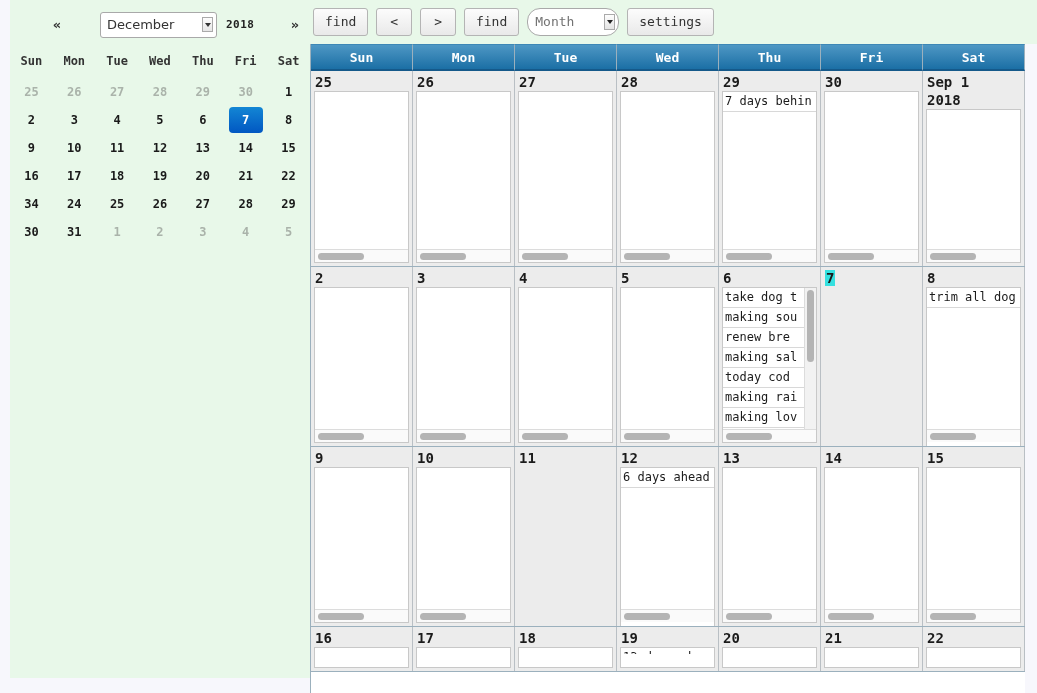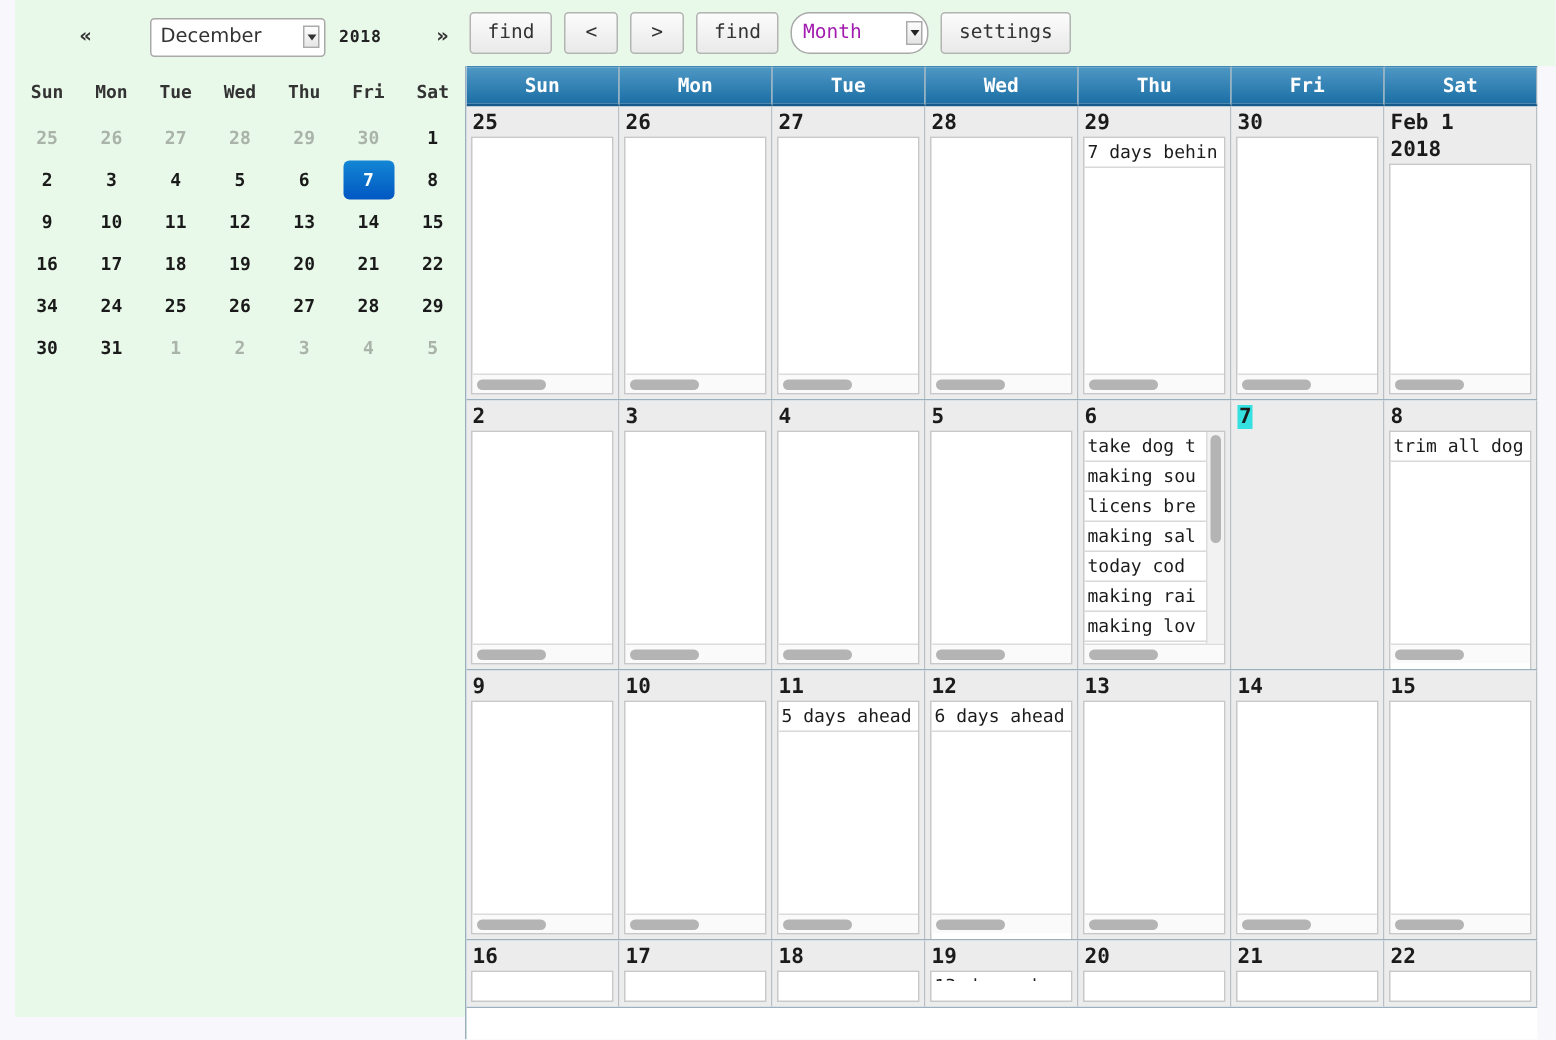--- a/index.html
+++ b/index.html
@@ -93,21 +93,21 @@
     font-size: 13px; color: #333;
     background: linear-gradient(#fcfcfc, #e9e9e9);
     border: 1px solid #b4b4b4; border-radius: 3px;
     height: 28px; padding: 0 11px; cursor: pointer;
     line-height: 26px;
   }
   .tb-btn.narrow { padding: 0 13px; }
   #view-select-wrap { position: relative; }
   #view-select {
     font-family: "DejaVu Sans Mono", monospace;
-    font-size: 13px; color: #a21caf;
+    font-size: 13px; color: #737373;
     background: #fff; border: 1px solid #a9a9a9; border-radius: 13px;
     height: 28px; width: 92px; padding: 0 20px 0 7px;
     -webkit-appearance: none; appearance: none;
     line-height: 26px; cursor: pointer;
   }
   #view-select-arrow {
     position: absolute; right: 4px; top: 6px;
     width: 11px; height: 16px;
     background: linear-gradient(#fdfdfd, #e4e4e4);
     border: 1px solid #aaa; pointer-events: none;
@@ -356,21 +356,21 @@
           <div class="day">
             <div class="day-num">30</div>
             <div class="ev-box" style="height: 172px;">
               <div class="ev-list" style="height: 157px; margin-right: 0px;"></div>
               <div class="hscroll">
                 <div class="hthumb"></div>
               </div>
             </div>
           </div>
           <div class="day">
-            <div class="day-num twoline">Feb 1</div>
+            <div class="day-num twoline">Sep 1</div>
             <div class="day-num">2018</div>
             <div class="ev-box" style="height: 154px;">
               <div class="ev-list" style="height: 139px; margin-right: 0px;"></div>
               <div class="hscroll">
                 <div class="hthumb"></div>
               </div>
             </div>
           </div>
         </div>
         <div class="week" style="height: 180px;">
@@ -409,21 +409,21 @@
                 <div class="hthumb"></div>
               </div>
             </div>
           </div>
           <div class="day">
             <div class="day-num">6</div>
             <div class="ev-box" style="height: 156px;">
               <div class="ev-list" style="height: 141px; margin-right: 12px;">
                 <div class="ev">take dog t</div>
                 <div class="ev">making sou</div>
-                <div class="ev">licens bre</div>
+                <div class="ev">renew bre</div>
                 <div class="ev">making sal</div>
                 <div class="ev">today cod</div>
                 <div class="ev">making rai</div>
                 <div class="ev">making lov</div>
               </div>
               <div class="vscroll">
                 <div class="vthumb"></div>
               </div>
               <div class="hscroll">
                 <div class="hthumb"></div>
@@ -459,28 +459,20 @@
             <div class="day-num">10</div>
             <div class="ev-box" style="height: 156px;">
               <div class="ev-list" style="height: 141px; margin-right: 0px;"></div>
               <div class="hscroll">
                 <div class="hthumb"></div>
               </div>
             </div>
           </div>
           <div class="day">
             <div class="day-num">11</div>
-            <div class="ev-box" style="height: 156px;">
-              <div class="ev-list" style="height: 141px; margin-right: 0px;">
-                <div class="ev">5 days ahead</div>
-              </div>
-              <div class="hscroll">
-                <div class="hthumb"></div>
-              </div>
-            </div>
           </div>
           <div class="day">
             <div class="day-num">12</div>
             <div class="ev-box" style="height: 173px;">
               <div class="ev-list" style="height: 141px; margin-right: 0px;">
                 <div class="ev">6 days ahead</div>
               </div>
               <div class="hscroll">
                 <div class="hthumb"></div>
               </div>

